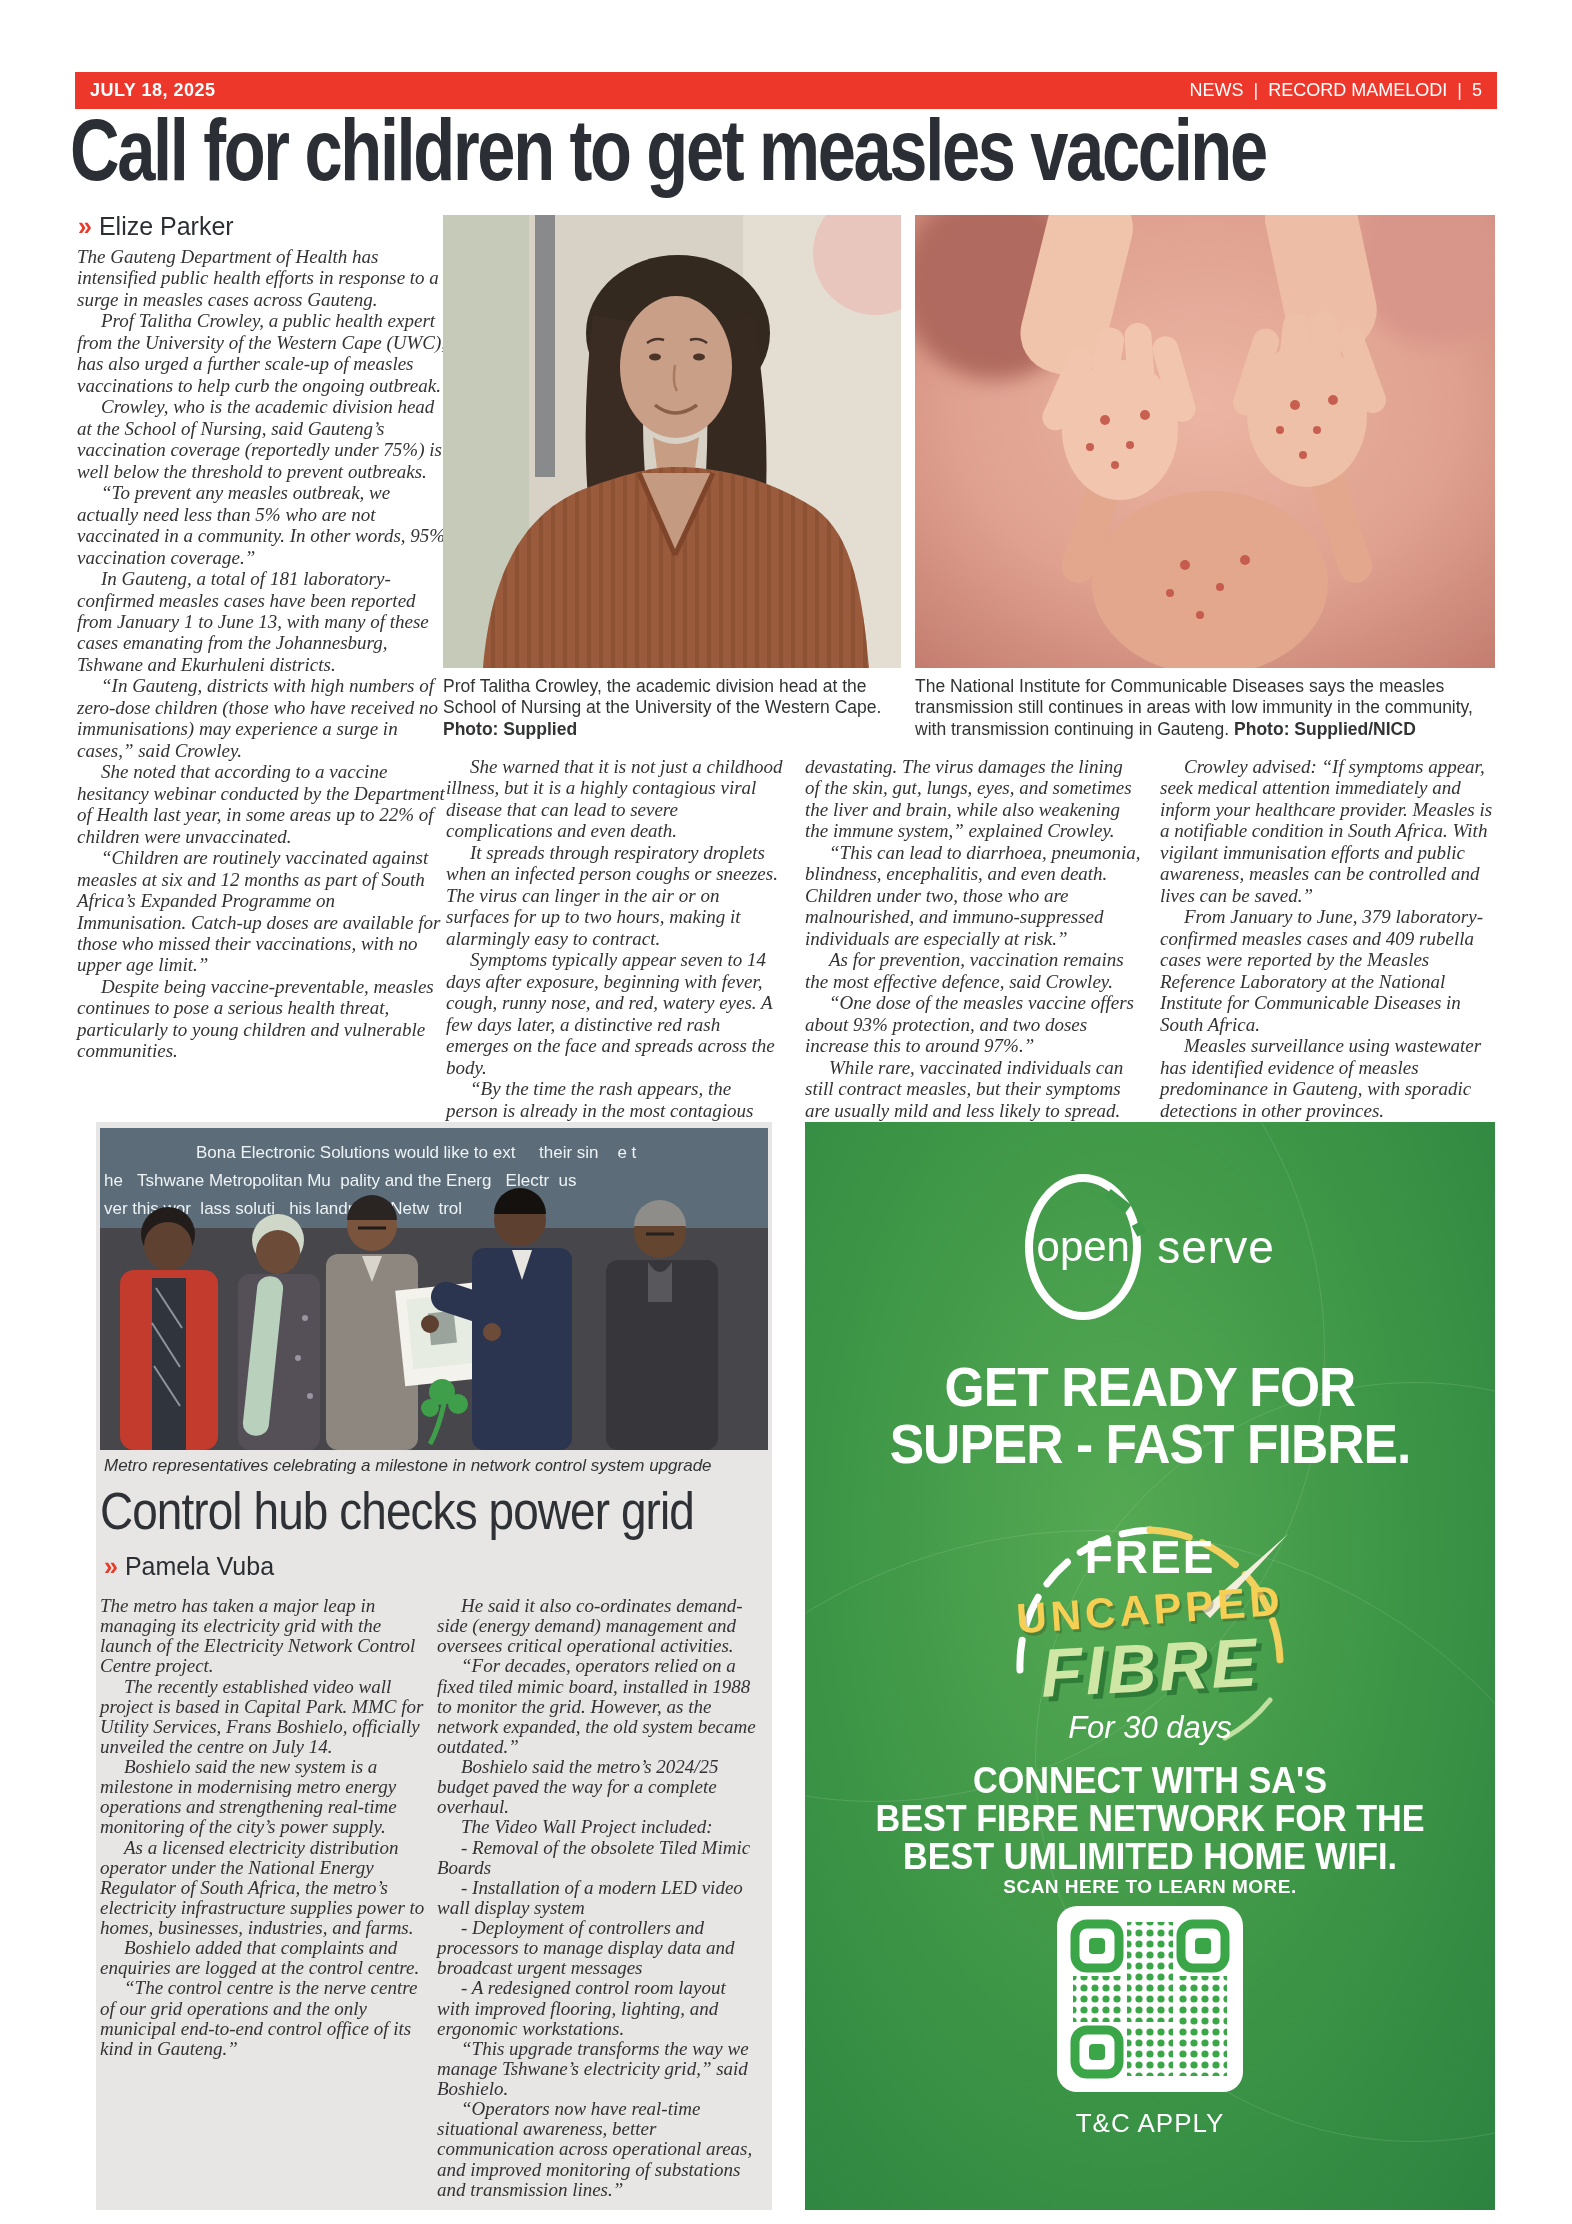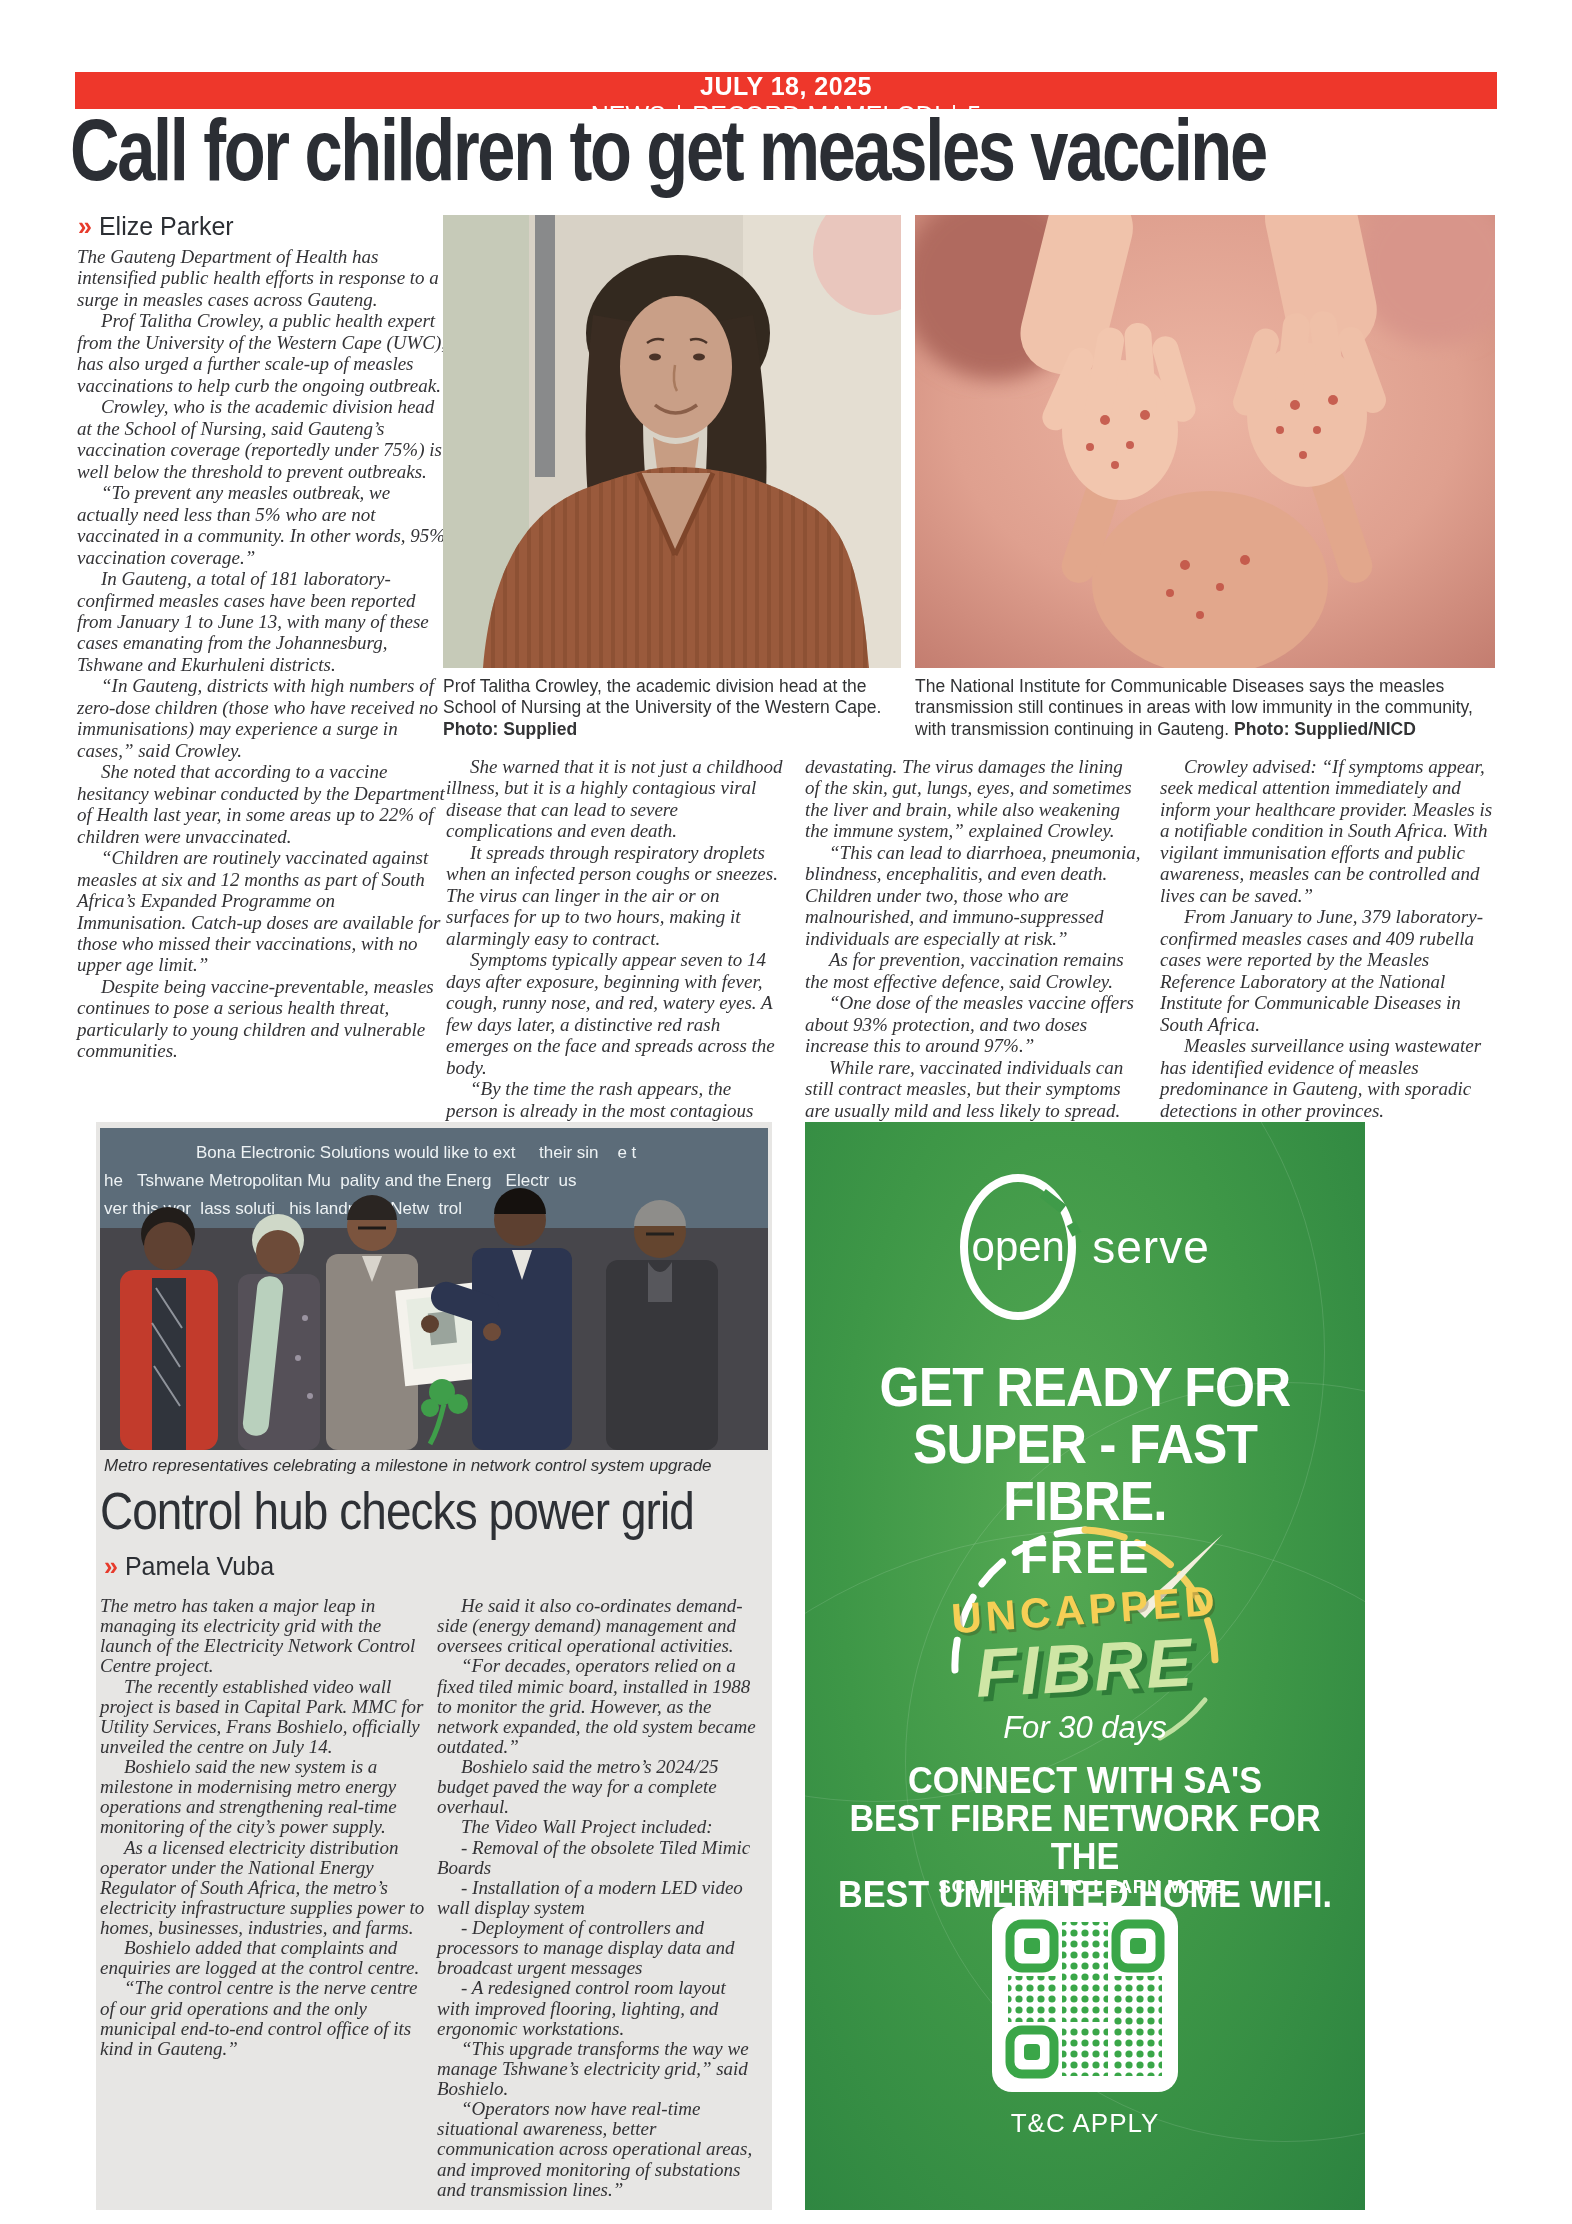--- a/index.html
+++ b/index.html
@@ -3,21 +3,21 @@
 <meta charset="utf-8">
 <style>
   * { box-sizing: border-box; }
   body { margin:0; background:#ffffff; }
   .page { position:relative; width:1572px; height:2224px; background:#fff; overflow:hidden;
           font-family:"Liberation Serif","DejaVu Serif",serif; color:#2f2f31; }
 
   
   .topbar { position:absolute; left:75px; top:72px; width:1422px; height:37px; background:#ee372b;
             color:#fff; display:flex; justify-content:space-between; align-items:center; padding:0 15px;
-            font-family:"Liberation Sans","DejaVu Sans",sans-serif; font-size:25px;flex-direction:column; }
+            font-family:"Liberation Sans","DejaVu Sans",sans-serif; font-size:18px; }
   .topbar .date { font-weight:bold; letter-spacing:.5px; }
   .topbar .right { display:flex; gap:10px; align-items:center; }
   .topbar .bold { font-weight:normal; }
   .topbar .sep { font-weight:normal; opacity:.95; }
 
   .headline1 { position:absolute; left:70px; top:104px; white-space:nowrap;
                font-family:"Liberation Sans","DejaVu Sans",sans-serif; font-weight:bold;
                font-size:88px; letter-spacing:-3px; color:#2b2e34;
                transform:scaleX(.78); transform-origin:left top; line-height:1.05; }
 
@@ -49,21 +49,21 @@
   .cap3 { left:104px; top:1456px; width:660px; font-size:17px;font-style:italic; }
 
   
   .graybox { position:absolute; left:96px; top:1122px; width:676px; height:1088px; background:#e7e6e4; }
   .headline2 { position:absolute; left:100px; top:1482px; white-space:nowrap;
                font-family:"Liberation Sans","DejaVu Sans",sans-serif; font-weight:normal;
                font-size:51px; letter-spacing:-1px; color:#2e3136;
                transform:scaleX(.9); transform-origin:left top; }
 
   
-  .ad { position:absolute; left:805px; top:1122px; width:560px; height:1088px; overflow:hidden;
+  .ad { position:absolute; left:805px; top:1122px; width:690px; height:1088px; overflow:hidden;
         color:#fff; font-family:"Liberation Sans","DejaVu Sans",sans-serif;
         background:radial-gradient(ellipse at 45% 38%, #55a953 0%, #3e9747 50%, #2c8340 100%); }
   .ad .ring { position:absolute; border:1px solid rgba(255,255,255,.12); border-radius:50%; }
   .r1 { width:900px; height:900px; left:-380px; top:-220px; }
   .r2 { width:760px; height:760px; right:-300px; top:260px; }
   .r3 { width:1100px; height:1100px; left:-260px; bottom:-420px; }
 
   .ad-logo { position:absolute; top:52px; left:0; width:100%; display:flex; justify-content:center;
              align-items:center; gap:16px; }
   .oscircle { position:relative; width:116px; height:146px; border:8px solid #fff; border-radius:50%;

